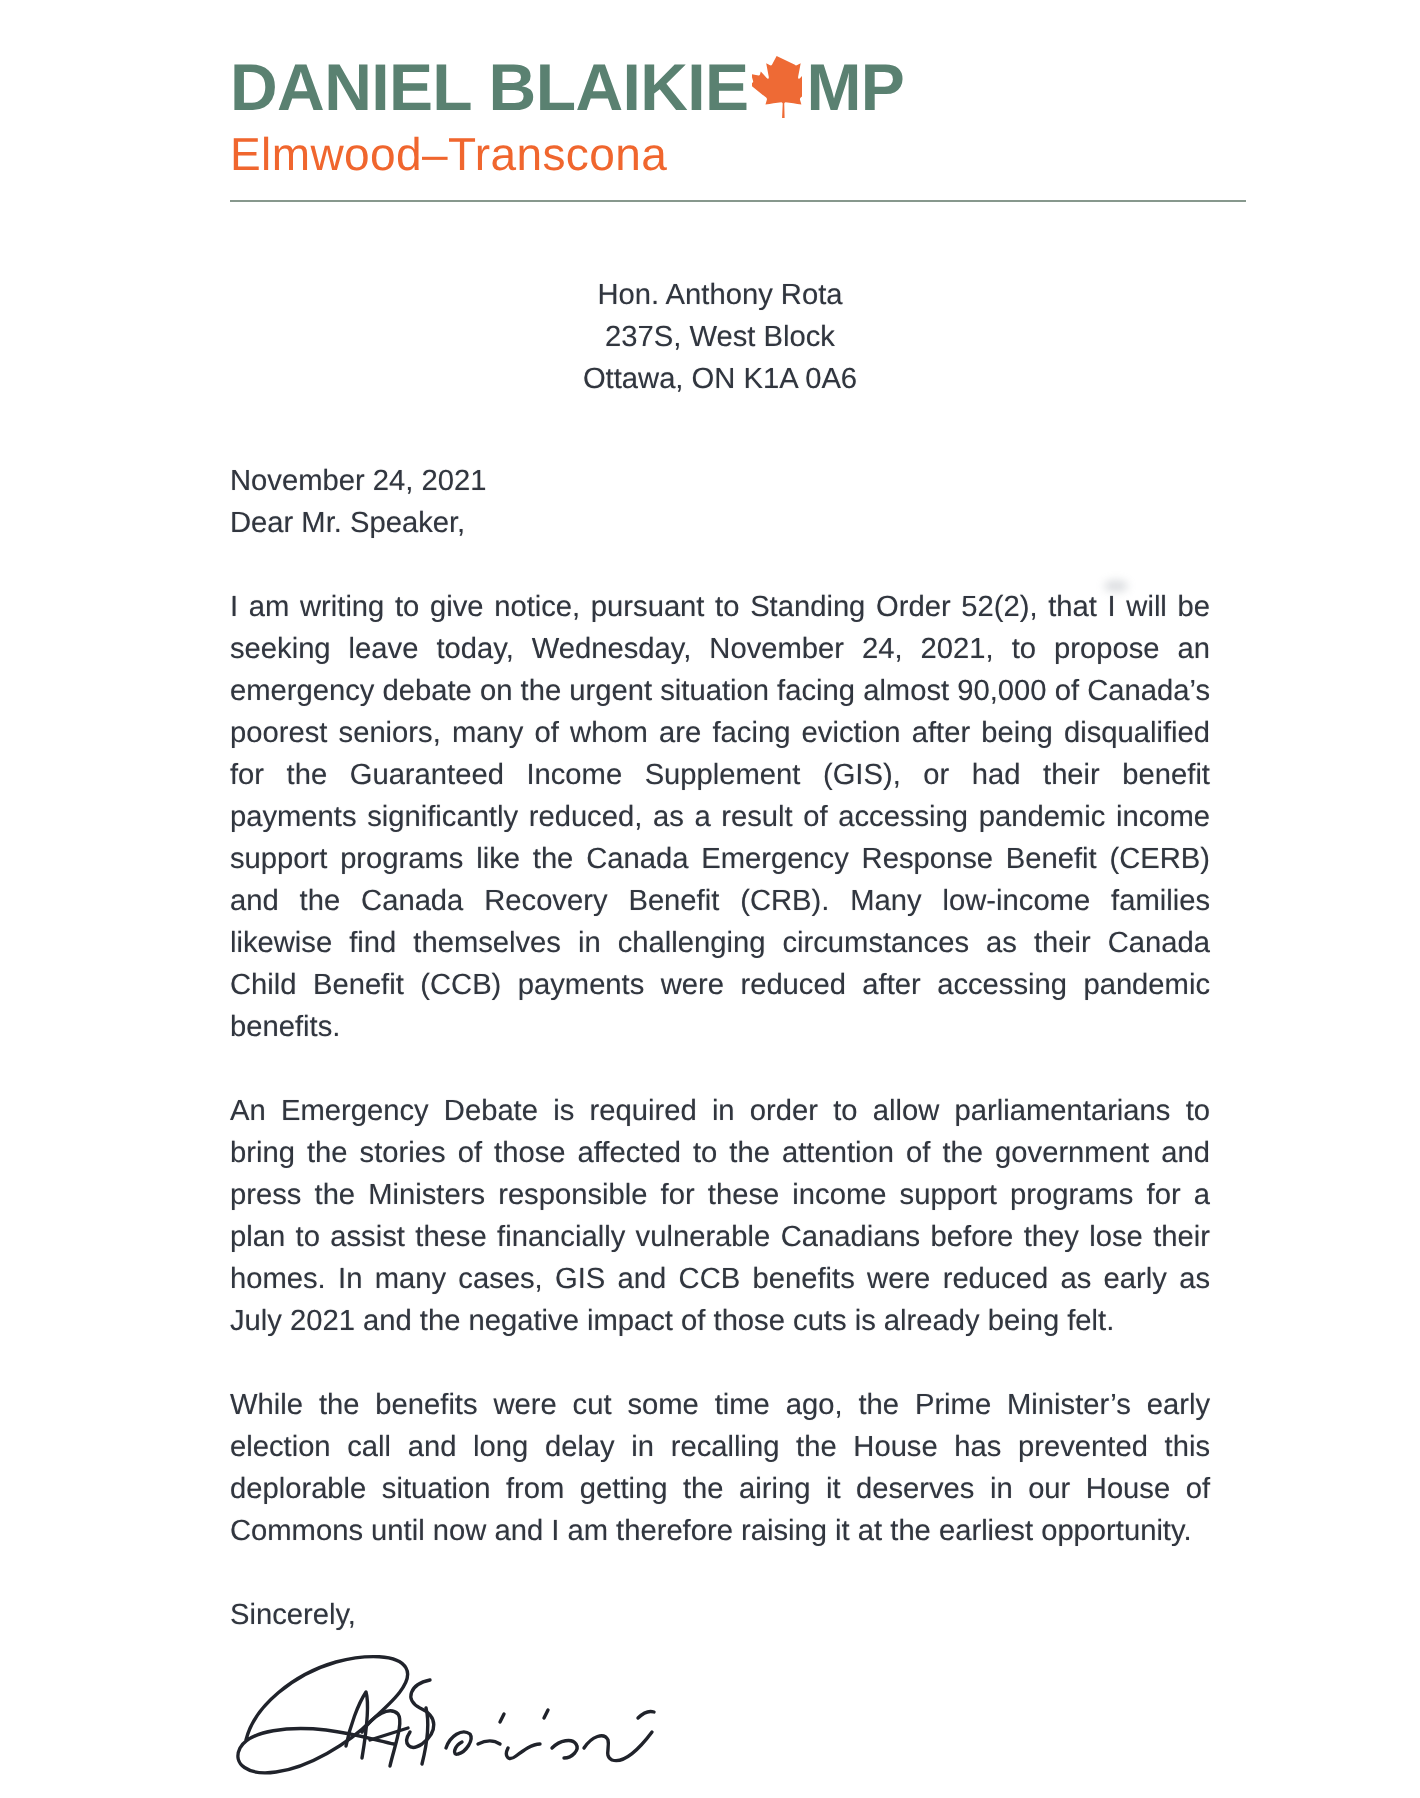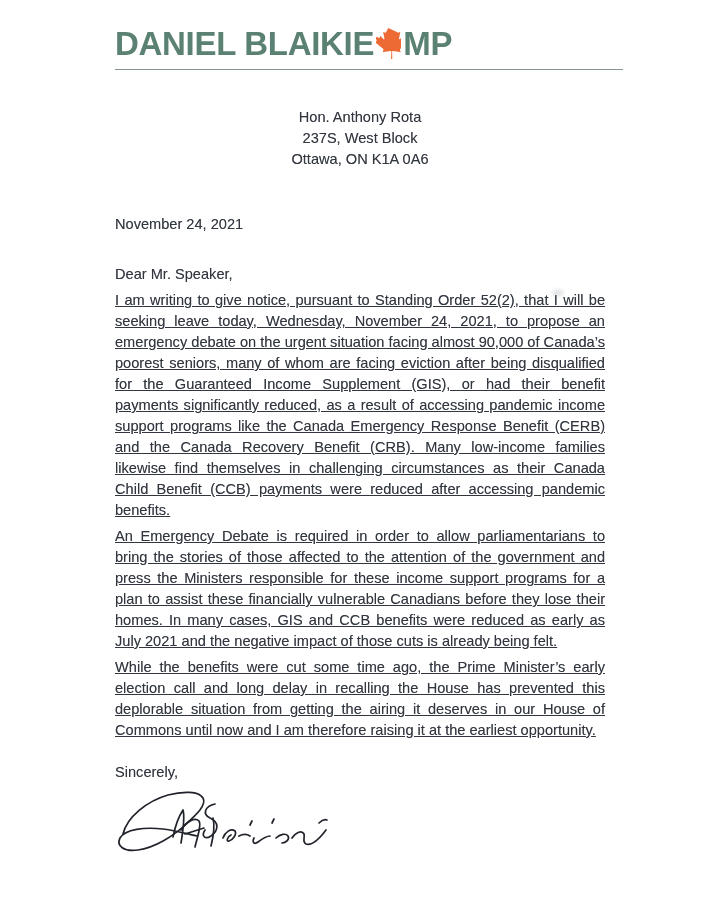--- a/index.html
+++ b/index.html
@@ -49,27 +49,26 @@
   
   .letter-main {
     padding: 0 40px 0 50px;
     font-size: 14.6px;
     line-height: 21px;
     color: #31363f;
     text-shadow: 0 0 0.4px rgba(49, 54, 63, 0.45); 
   }
   .recipient { margin-top: 37px; }
   .recipient div { white-space: nowrap; text-align: center; }
-  .letter-date { margin-top: 44px; }
-  .salutation { margin-top: 29px; }
+  .letter-date { margin-top: 30px; }
+  .salutation { }
   .body-para {
-    margin-top: 5px;
+    margin-top: 21px;
     text-align: justify;
     text-justify: inter-word;
-    text-decoration: underline;
   }
   .valediction { margin-top: 21px; }
 
   .signature-wrap { margin-top: 7px; margin-left: -4px; }
   .signature-wrap svg { display: block; }
   .signature-wrap path {
     fill: none;
     stroke: #20232b;
     stroke-width: 1.7;
     stroke-linecap: round;
@@ -95,20 +94,21 @@
 <div class="page">
 
   <header class="letterhead">
     <div class="name-row">
       <span>DANIEL BLAIKIE</span>
       <svg class="leaf" viewBox="0 0 613 776" aria-hidden="true">
         <path fill="#ee6a35" d="m306.4 0.48-59.06 110.2c-6.7 11.97-18.71 10.86-30.72 4.16l-42.76-22.15 31.87 169.2c6.7 30.93-14.81 30.93-25.43 17.56l-74.63-83.55-12.12 42.42c-1.4 5.57-7.54 11.42-16.76 10.03l-94.35-19.84 24.79 90.14c5.3 20.04-9.44 20.04-16.21 25.6l-20.97 19.64 203.2 165c8.04 6.24 12.11 17.46 9.25 27.6l-17.79 58.33c69.93-8.06 132.6-20.2 202.6-27.67 6.18-0.66 16.52 9.53 16.48 16.69l-9.27 213.9h34.05l-5.36-213.4c-0.04-7.16 9.33-17.9 15.51-17.24 70 7.47 132.7 19.61 202.6 27.67l-17.79-58.33c-2.86-10.14 1.21-21.36 9.25-27.6l203.2-165-20.97-19.64c-6.77-5.56-21.51-5.56-16.21-25.6l24.79-90.14-94.35 19.84c-9.22 1.39-15.36-4.46-16.76-10.03l-12.12-42.42-74.63 83.55c-10.62 13.37-32.13 13.37-25.43-17.56l31.87-169.2-42.76 22.15c-12.01 6.7-24.02 7.81-30.72-4.16z" transform="scale(0.985)"></path>
       </svg>
       <span>MP</span>
     </div>
+    <div class="riding-line">Elmwood–Transcona</div>
     <hr class="letterhead-rule">
   </header>
 
   <main class="letter-main">
 
     <div class="recipient">
       <div>Hon. Anthony Rota</div>
       <div>237S, West Block</div>
       <div>Ottawa, ON K1A 0A6</div>
     </div>

